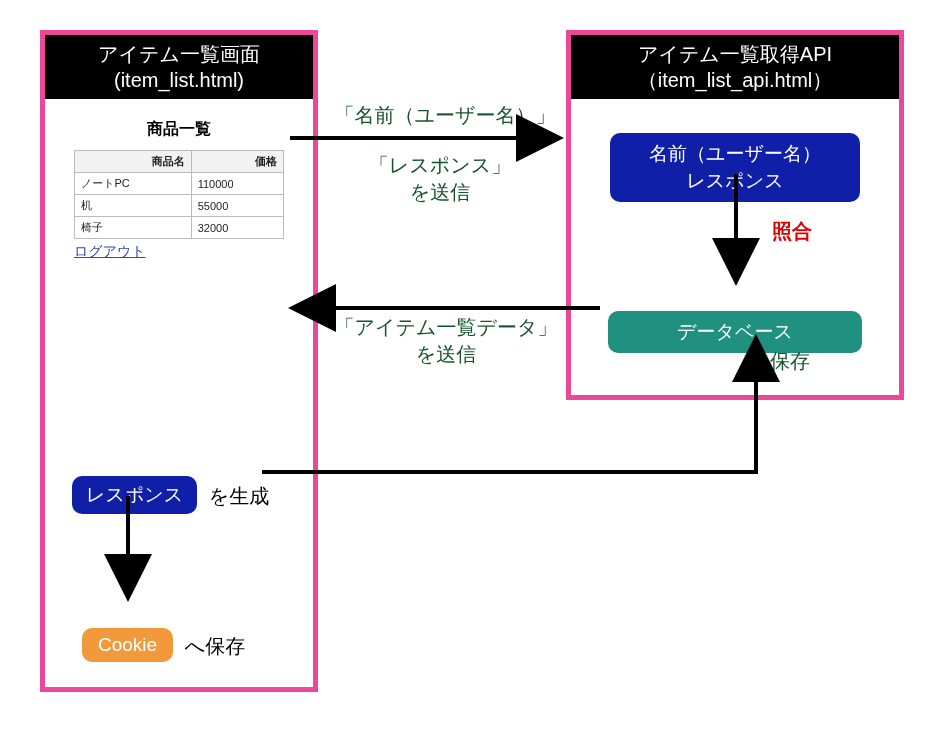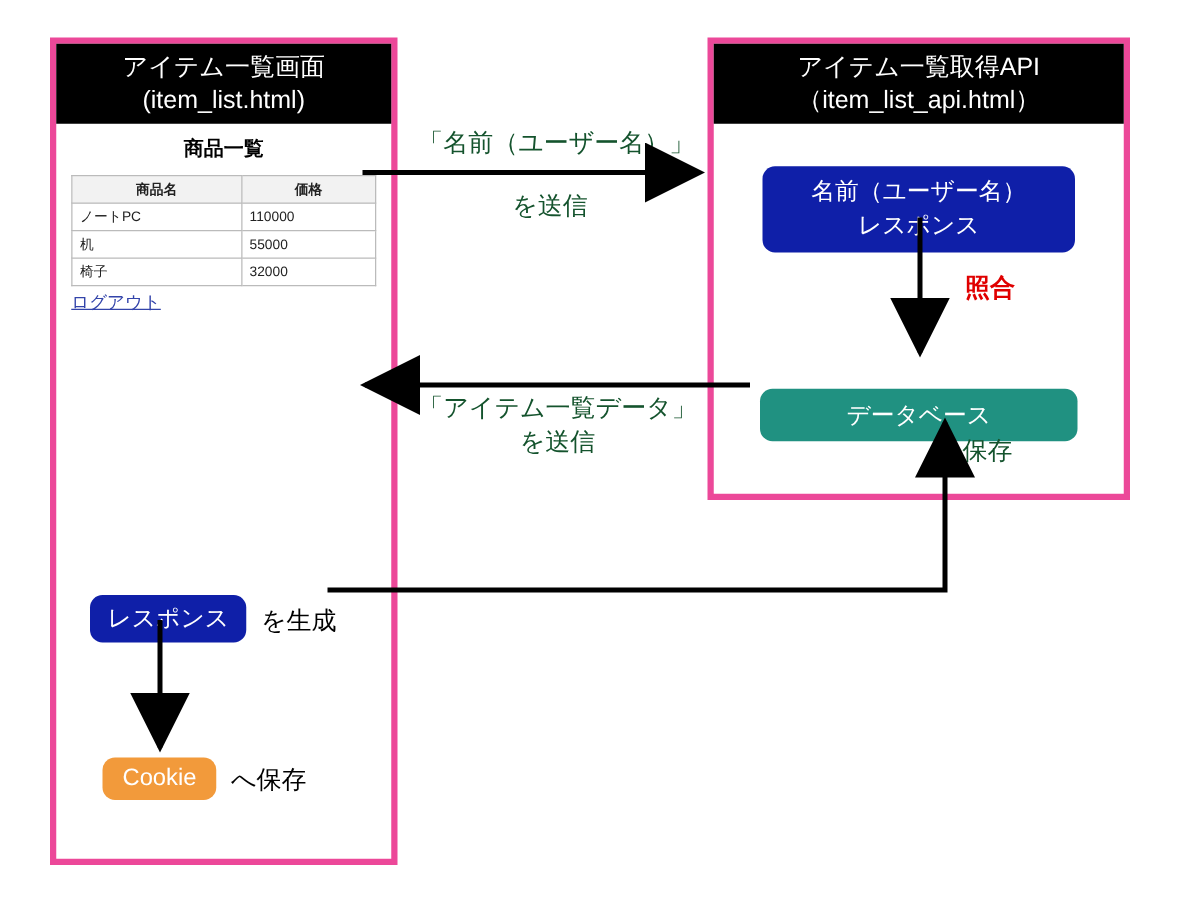--- a/index.html
+++ b/index.html
@@ -27,29 +27,29 @@
     position: relative;
     width: 100%;
     height: 100%;
   }
 
   
   #left-box { left: 40px; top: 30px; width: 278px; height: 662px; }
   #left-box .box-body { height: calc(100% - 64px); }
 
   .preview {
-    margin: 10px auto 0;
-    width: 244px;
+    margin: 20px auto 0;
+    width: 210px;
     font-size: 11px;
     color: #222;
   }
   .preview-title { text-align: center; font-weight: bold; font-size: 16px; margin: 6px 0 10px; color:#000;}
   .ptable { border-collapse: collapse; width: 100%; }
   .ptable th, .ptable td { border: 1px solid #bbb; padding: 3px 6px; font-size: 11px; text-align: left; }
-  .ptable th { background: #f2f2f2; font-weight: bold; text-align: center; }
+  .ptable th { background: #f2f2f2; font-weight: bold; text-align: right; }
   .logout { color: #34a; text-decoration: underline; font-size: 14px; margin-top: 4px; display:inline-block;}
 
   .pill {
     display: inline-block;
     border-radius: 10px;
     color: #fff;
     padding: 8px 18px;
     font-size: 19px;
     text-align: center;
     margin-top: 22px;
@@ -73,21 +73,21 @@
 
   
   .label { position: absolute; font-size: 20px; color: #14532d; line-height:1.35; text-align:center; }
   .redlabel { color: #e00000; font-weight: bold; }
 
   
   #resp-row { position:absolute; left: 72px; top: 454px; }
   #resp-row .pill { padding: 6px 14px; }
   #gen-text { font-size: 20px; margin-left: 6px; vertical-align: middle;}
 
-  #cookie-row { position:absolute; left: 82px; top: 584px; }
+  #cookie-row { position:absolute; left: 82px; top: 606px; }
   #cookie-row .pill { padding: 6px 16px; }
   #save-text { font-size: 20px; margin-left: 6px; vertical-align: middle;}
 
   
   svg.overlay { position:absolute; left:0; top:0; width:952px; height:734px; pointer-events:none; }
 </style>
 </head>
 <body>
 
 <div id="left-box" class="box">
@@ -142,20 +142,21 @@
 <div id="resp-row">
   <span class="pill pill-blue">レスポンス</span><span id="gen-text"> を生成</span>
 </div>
 
 <div id="cookie-row">
   <span class="pill pill-orange">Cookie</span><span id="save-text"> へ保存</span>
 </div>
 
 <div class="label" style="left:330px; top:102px; width:230px;">「名前（ユーザー名）」</div>
 <div class="label" style="left:360px; top:152px; width:160px;">
+  <div>「レスポンス」</div>
   <div>を送信</div>
 </div>
 <div class="label" style="left:326px; top:314px; width:240px;">
   <div>「アイテム一覧データ」</div>
   <div>を送信</div>
 </div>
 <div class="label redlabel" style="left:772px; top:218px;">照合</div>
 <div class="label" style="left:770px; top:348px;">保存</div>
 
 <svg class="overlay">

